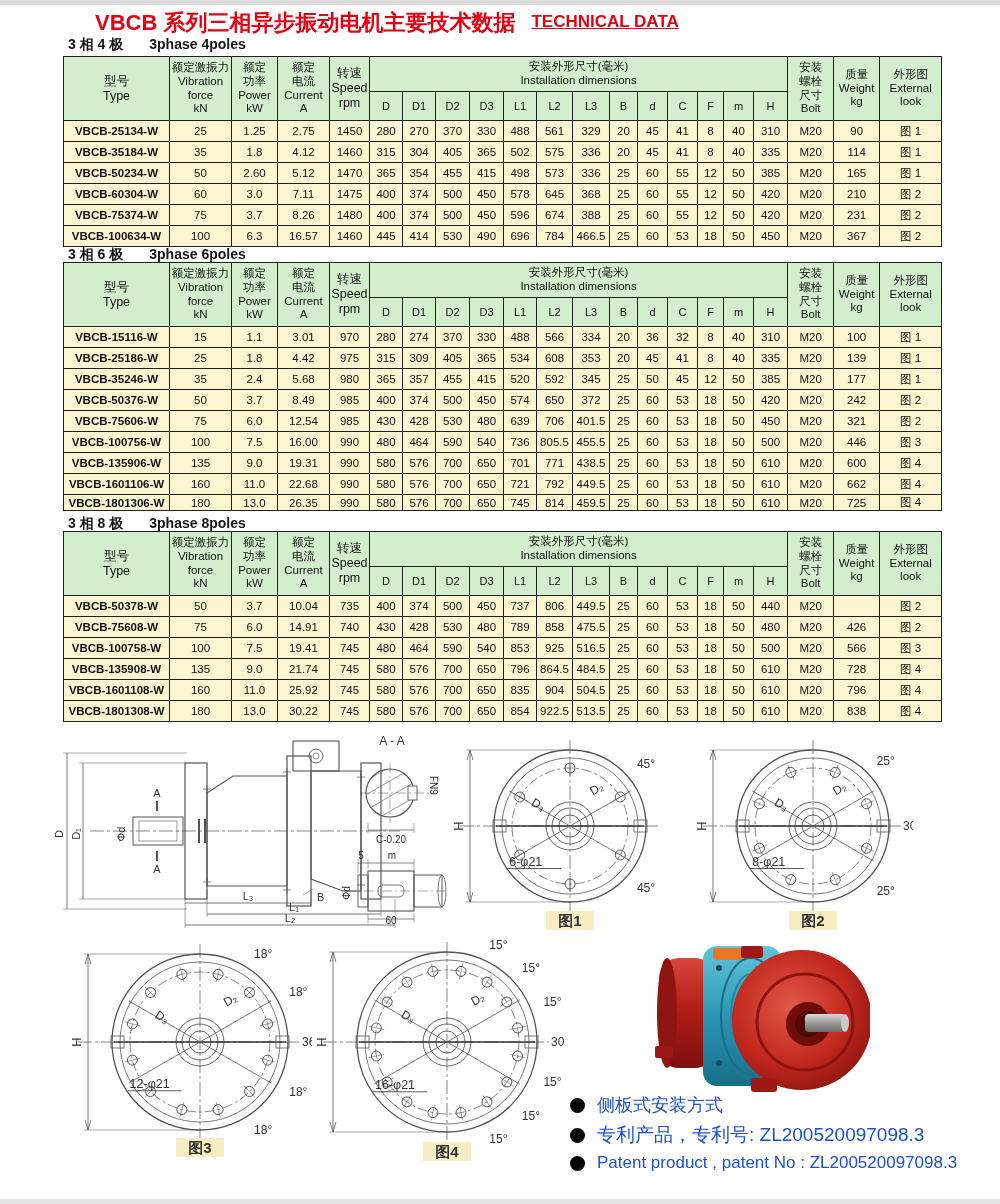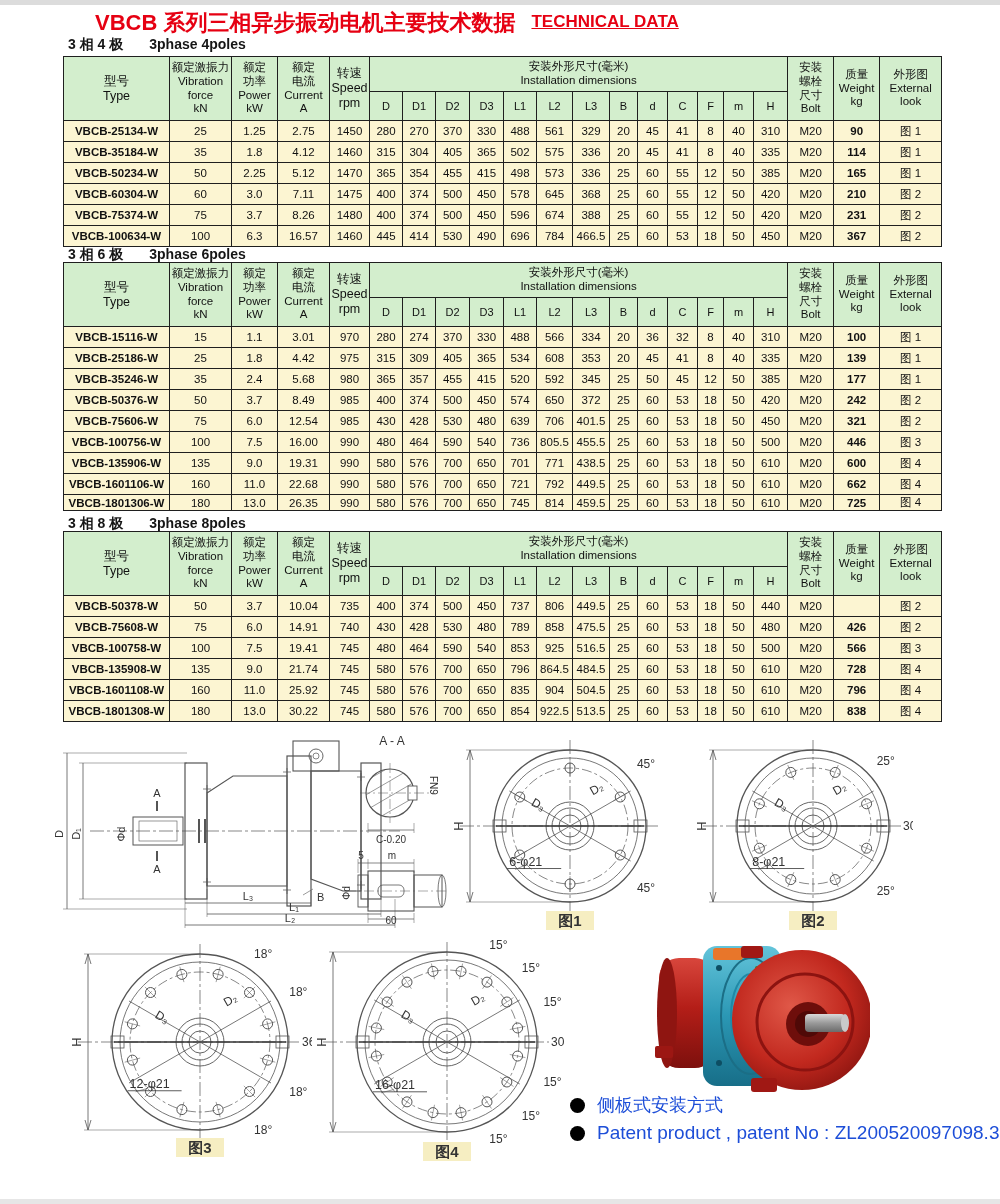--- a/index.html
+++ b/index.html
@@ -11,21 +11,21 @@
   .title-en{font-size:17px;margin-left:16px;text-decoration:underline;font-weight:bold;vertical-align:3px;}
   .section-label{position:absolute;left:68px;font-size:14px;font-weight:bold;color:#151515;white-space:nowrap;}
   .section-label .en{margin-left:26px;}
   #lab1{top:36px;} #lab2{top:246px;} #lab3{top:515px;}
   table.spec{border-collapse:collapse;table-layout:fixed;width:872px;position:absolute;left:63px;background:#fff;}
   table.spec th,table.spec td{border:1px solid #1f1f1f;padding:0;text-align:center;vertical-align:middle;overflow:hidden;}
   table.spec thead th{background:#d3eecd;font-weight:normal;font-size:11.5px;line-height:1.18;color:#111;}
   table.spec thead .dim-th{font-size:11px;height:28px;font-weight:normal;}
   table.spec td{background:#fcf5d2;font-size:11.5px;color:#111;}
   td.c-type{font-weight:bold;font-size:10.5px;}
-  td.c-weight{font-weight:bold;}
+  td.c-weight{font-weight:normal;}
   .notes{position:absolute;left:570px;top:1093px;width:430px;display:flex;flex-direction:column;gap:5px;}
   .note{display:flex;align-items:center;white-space:nowrap;color:#1d4ed8;}
   .note .dot{width:15px;height:15px;border-radius:50%;background:#000;margin-right:12px;flex:0 0 auto;}
   .note:nth-child(1){font-size:18px;}
   .note:nth-child(2){font-size:19px;}
   .note:nth-child(3){font-size:17px;}
   .note:nth-child(4){font-size:17px;}
   svg{position:absolute;}
   svg text{font-family:"Liberation Sans","DejaVu Sans",sans-serif;fill:#333;}
 </style>
@@ -184,21 +184,21 @@
             <td class="c-F">8</td>
             <td class="c-m">40</td>
             <td class="c-H">335</td>
             <td class="c-bolt">M20</td>
             <td class="c-weight">114</td>
             <td class="c-look">图 1</td>
           </tr>
           <tr style="height: 21px; border-radius: 6px;">
             <td class="c-type">VBCB-50234-W</td>
             <td class="c-force">50</td>
-            <td class="c-power">2.25</td>
+            <td class="c-power">2.60</td>
             <td class="c-current">5.12</td>
             <td class="c-speed">1470</td>
             <td class="c-D">365</td>
             <td class="c-D1">354</td>
             <td class="c-D2">455</td>
             <td class="c-D3">415</td>
             <td class="c-L1">498</td>
             <td class="c-L2">573</td>
             <td class="c-L3">336</td>
             <td class="c-B">25</td>
@@ -1198,16 +1198,20 @@
     </g>
   </svg>
 
   <div class="notes">
     <div class="note">
         <span class="dot"></span>
         <span>侧板式安装方式</span>
       </div>
     <div class="note">
         <span class="dot"></span>
+        <span>专利产品，专利号: ZL200520097098.3</span>
+      </div>
+    <div class="note">
+        <span class="dot"></span>
         <span>Patent product , patent No : ZL200520097098.3</span>
       </div>
   </div>
 </div>
 
 </body></html>

